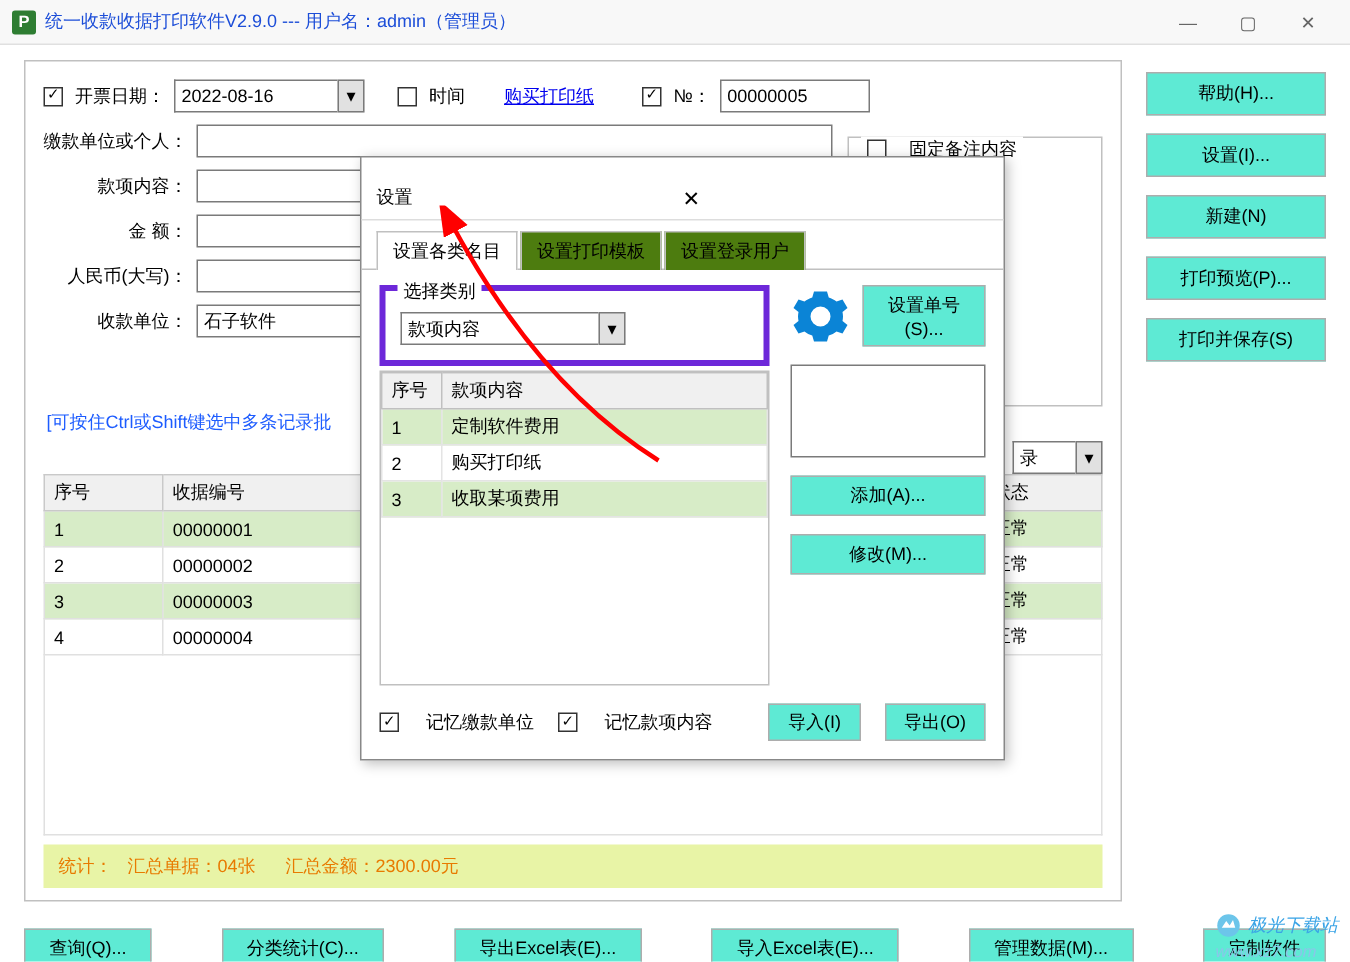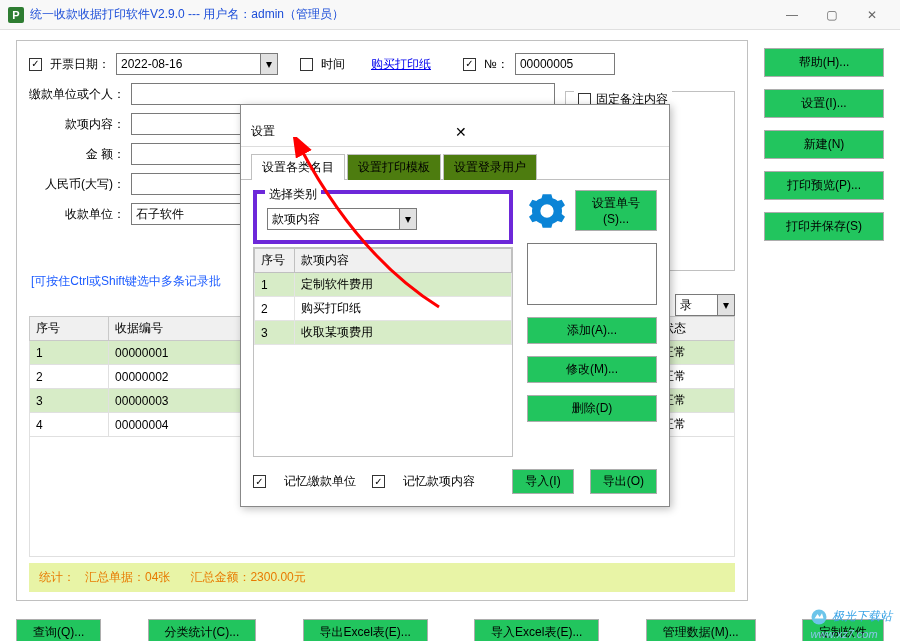--- a/index.html
+++ b/index.html
@@ -5,21 +5,21 @@
 * { box-sizing: border-box; font-family: "Microsoft YaHei", SimSun, sans-serif; font-size: 12px; }
 body { margin: 0; background: #fff; width: 900px; height: 641px; overflow: hidden; position: relative; }
 .titlebar { height: 30px; background: #f8f8f8; border-bottom: 1px solid #e0e0e0; display: flex; align-items: center; padding: 0 8px; }
 .titlebar .app-icon { width: 16px; height: 16px; background: #2e7d32; color: #fff; display: flex; align-items: center; justify-content: center; font-weight: bold; border-radius: 2px; margin-right: 6px; font-size: 11px; }
 .titlebar .title-text { color: #1d4ed8; flex: 1; }
 .win-controls { display: flex; }
 .win-controls div { width: 40px; height: 28px; display: flex; align-items: center; justify-content: center; color: #666; cursor: pointer; }
 .workspace { display: flex; padding: 10px 16px; gap: 16px; }
 .main-panel { flex: 1; border: 1px solid #c0c0c0; padding: 12px 12px 8px 12px; position: relative; }
 .right-panel { width: 120px; display: flex; flex-direction: column; gap: 12px; padding-top: 8px; }
-.btn { border: 1px solid #adadad; background: #22c55e; padding: 4px 10px; cursor: pointer; text-align: center; min-height: 24px; display: flex; align-items: center; justify-content: center; }
+.btn { border: 1px solid #adadad; background: #5eead4; padding: 4px 10px; cursor: pointer; text-align: center; min-height: 24px; display: flex; align-items: center; justify-content: center; }
 .btn-wide { width: 100%; padding: 5px 6px; }
 .row { display: flex; align-items: center; margin-bottom: 8px; gap: 6px; }
 .label { text-align: right; width: 96px; }
 .input { border: 1px solid #7a7a7a; height: 22px; padding: 1px 4px; background: #fff; }
 .input-wide { flex: 1; }
 .checkbox { width: 13px; height: 13px; border: 1px solid #333; display: inline-flex; align-items: center; justify-content: center; background: #fff; margin-right: 2px; }
 .checkbox.checked::after { content: "✓"; font-size: 10px; line-height: 10px; }
 .combo { display: flex; }
 .combo .input { border-right: none; }
 .combo .combo-btn { width: 18px; border: 1px solid #7a7a7a; background: #e1e1e1; display: flex; align-items: center; justify-content: center; cursor: pointer; }
@@ -74,21 +74,21 @@
   </div>
 </div>
 
 <div class="workspace">
   <div class="main-panel">
 
     <div class="row">
       <span class="checkbox checked"></span>
       <span>开票日期：</span>
       <div class="combo">
-        <input class="input" style="width: 144px;" value="2022-08-16">
+        <input class="input" style="width: 109px;" value="2022-08-16">
         <div class="combo-btn">▾</div>
       </div>
       <span style="width:10px"></span>
       <span class="checkbox"></span>
       <span>时间</span>
       <span style="width:14px"></span>
       <span class="link">购买打印纸</span>
       <span style="width:20px"></span>
       <span class="checkbox checked"></span>
       <span>№：</span>
@@ -112,21 +112,21 @@
         <div class="row">
             <span class="label">人民币(大写)：</span>
           <input class="input input-wide" value="" style="">
           </div>
         <div class="row">
             <span class="label">收款单位：</span>
           <input class="input" style="width: 130px;" value="石子软件">
           </div>
       </div>
       <div class="group" style="width:170px; height:180px;">
-        <div style="position:absolute; top:-1px; left:8px; background:#fff; padding:0 4px; display:flex; align-items:center; gap:3px;">
+        <div style="position:absolute; top:-1px; left:8px; background:#fff; padding:0 4px; display:flex; align-items:center; gap:13px;">
           <span class="checkbox"></span>
           <span>固定备注内容</span>
         </div>
       </div>
     </div>
 
     <div class="hint">[可按住Ctrl或Shift键选中多条记录批</div>
     <div style="display:flex;">
       <div style="flex:1"></div>
       <div class="combo" style="width:60px">
@@ -261,21 +261,20 @@
     <div class="modal-right">
       <div style="display:flex; align-items:center; gap:8px;">
         <svg class="gear" viewBox="0 0 24 24">
             <path fill="#0b84d6" d="M12 8a4 4 0 1 0 0 8 4 4 0 0 0 0-8zm9 4c0 .6-.1 1.2-.2 1.8l2 1.6-2 3.4-2.4-.8c-.9.7-2 1.3-3.1 1.6L14.6 22h-5.2l-.7-2.4c-1.1-.3-2.2-.9-3.1-1.6l-2.4.8-2-3.4 2-1.6C3.1 13.2 3 12.6 3 12s.1-1.2.2-1.8l-2-1.6 2-3.4 2.4.8c.9-.7 2-1.3 3.1-1.6L9.4 2h5.2l.7 2.4c1.1.3 2.2.9 3.1 1.6l2.4-.8 2 3.4-2 1.6c.1.6.2 1.2.2 1.8z"></path>
           </svg>
         <div class="btn" style="flex:1">设置单号(S)...</div>
       </div>
       <div class="preview-box"></div>
       <div class="btn">添加(A)...</div>
       <div class="btn">修改(M)...</div>
-      <div class="btn">删除(D)</div>
     </div>
   </div>
   <div class="modal-footer">
     <span class="checkbox checked"></span>
     <span>记忆缴款单位</span>
     <span class="checkbox checked"></span>
     <span>记忆款项内容</span>
     <div style="flex:1"></div>
     <div class="btn">导入(I)</div>
     <div class="btn">导出(O)</div>

